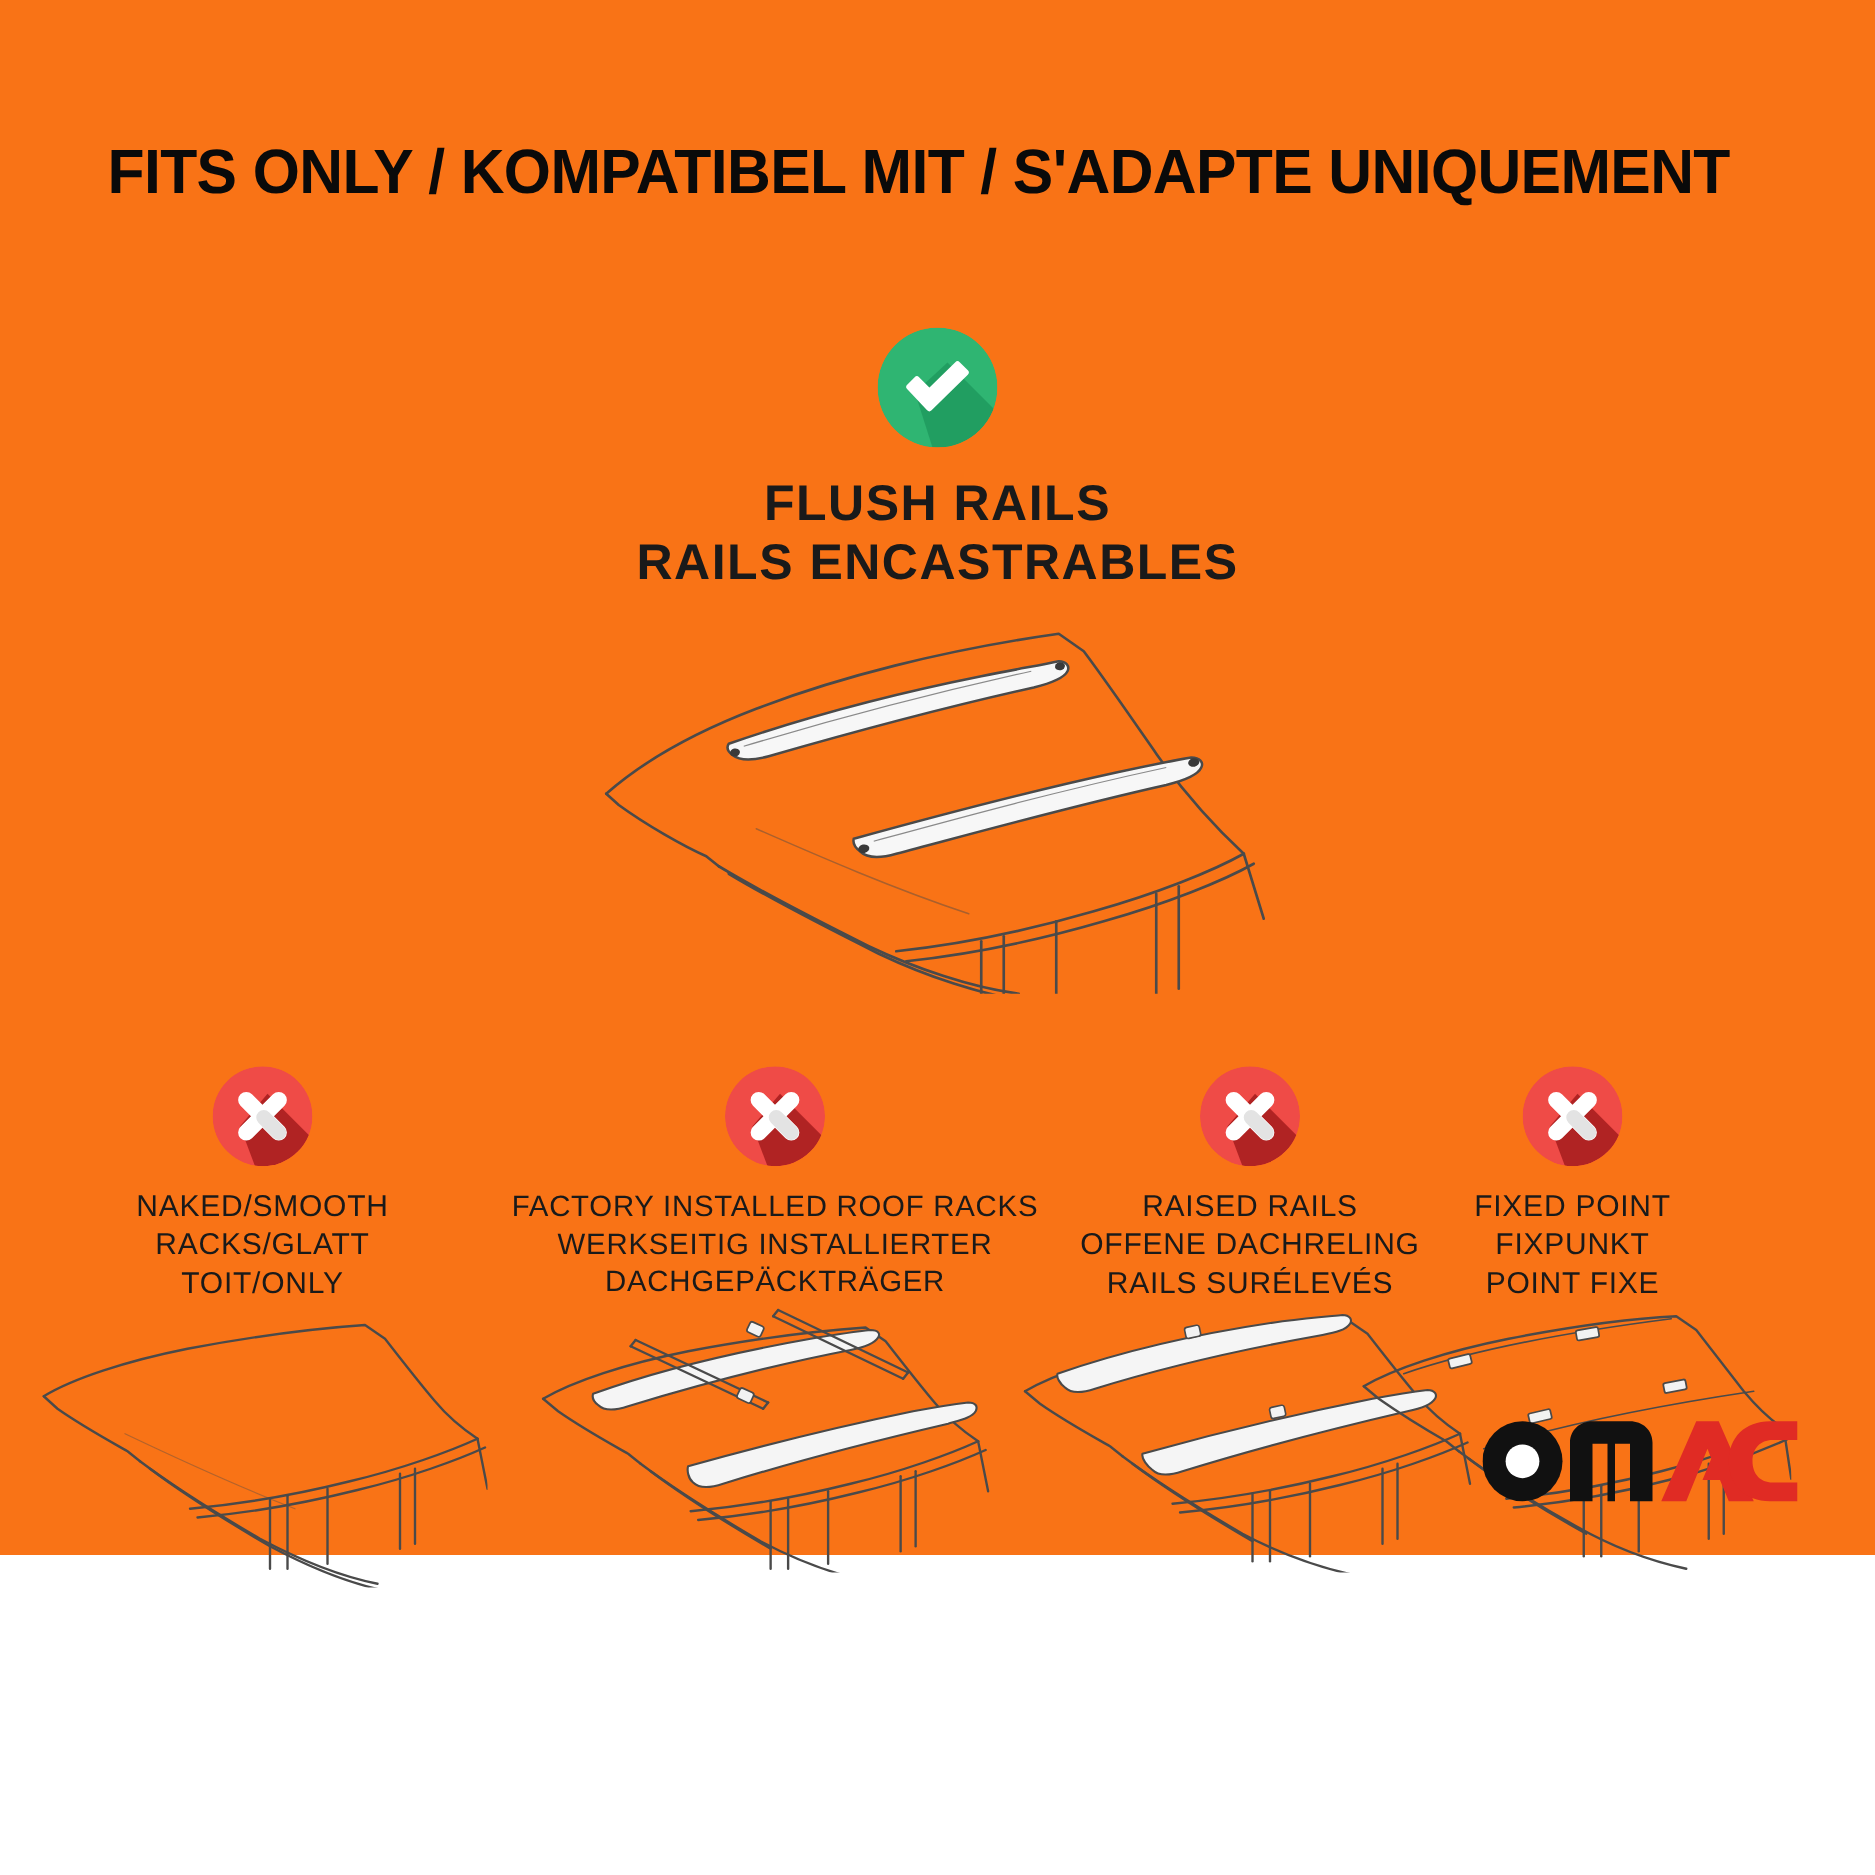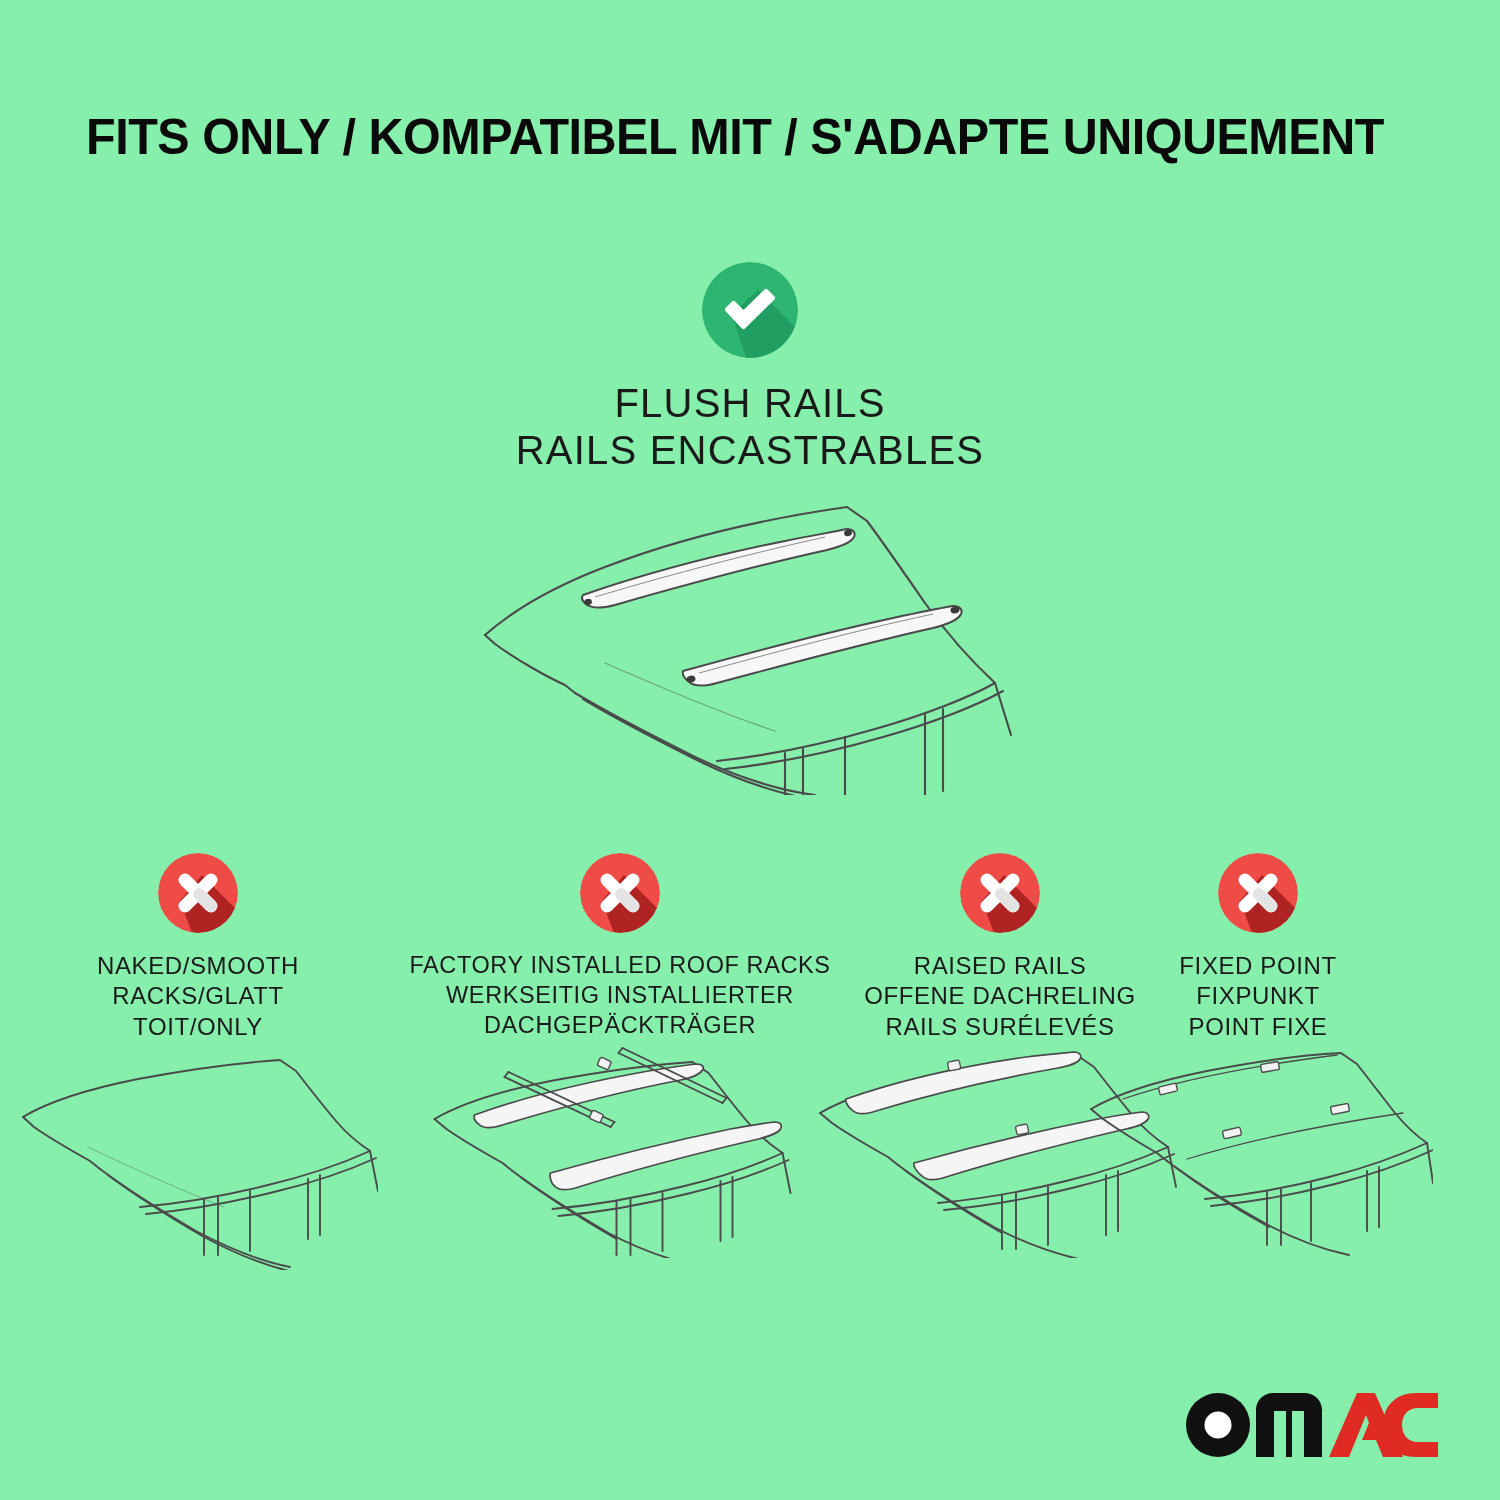--- a/index.html
+++ b/index.html
@@ -4,22 +4,22 @@
 <style>
   * { box-sizing: border-box; margin: 0; padding: 0; }
   html, body {
     width: 1500px; height: 1500px;
     background: #ffffff;
     font-family: "Liberation Sans", sans-serif;
     overflow: hidden;
   }
   #page {
     position: relative;
-    width: 1500px; height: 1500px;
-    background: #86efac;
+    width: 1500px; height: 1244px;
+    background: #f97316;
   }
 
   
   .title {
     position: absolute;
     left: 86px; top: 108px;
     width: 1340px;
     font-size: 50px;
     font-weight: 700;
     letter-spacing: -0.5px;
@@ -47,21 +47,21 @@
   }
   .ok-badge {
     width: 96px; height: 96px;
     margin: 0 auto;
   }
   .ok-lines {
     margin-top: 22px;
     font-size: 40px;
     line-height: 1.17;
     color: #1a1a1a;
-    font-weight: 400;
+    font-weight: 700;
     letter-spacing: 1.2px;
   }
 
   
   .hero-roof {
     position: absolute;
     left: 455px; top: 485px;
     width: 600px; height: 310px;
   }
 
@@ -70,21 +70,21 @@
     position: absolute;
     left: 0; top: 845px;
     width: 1500px;
     height: 470px;
   }
   .col {
     position: absolute;
     top: 0;
     text-align: center;
   }
-  .col-0 { left: 28px;   width: 340px; }
+  .col-0 { left: 40px;   width: 340px; }
   .col-1 { left: 395px;  width: 450px; }
   .col-2 { left: 835px;  width: 330px; }
   .col-3 { left: 1108px; width: 300px; }
 
   .no-badge {
     width: 80px; height: 80px;
     margin: 8px auto 0;
   }
   .col-label {
     margin-top: 18px;

